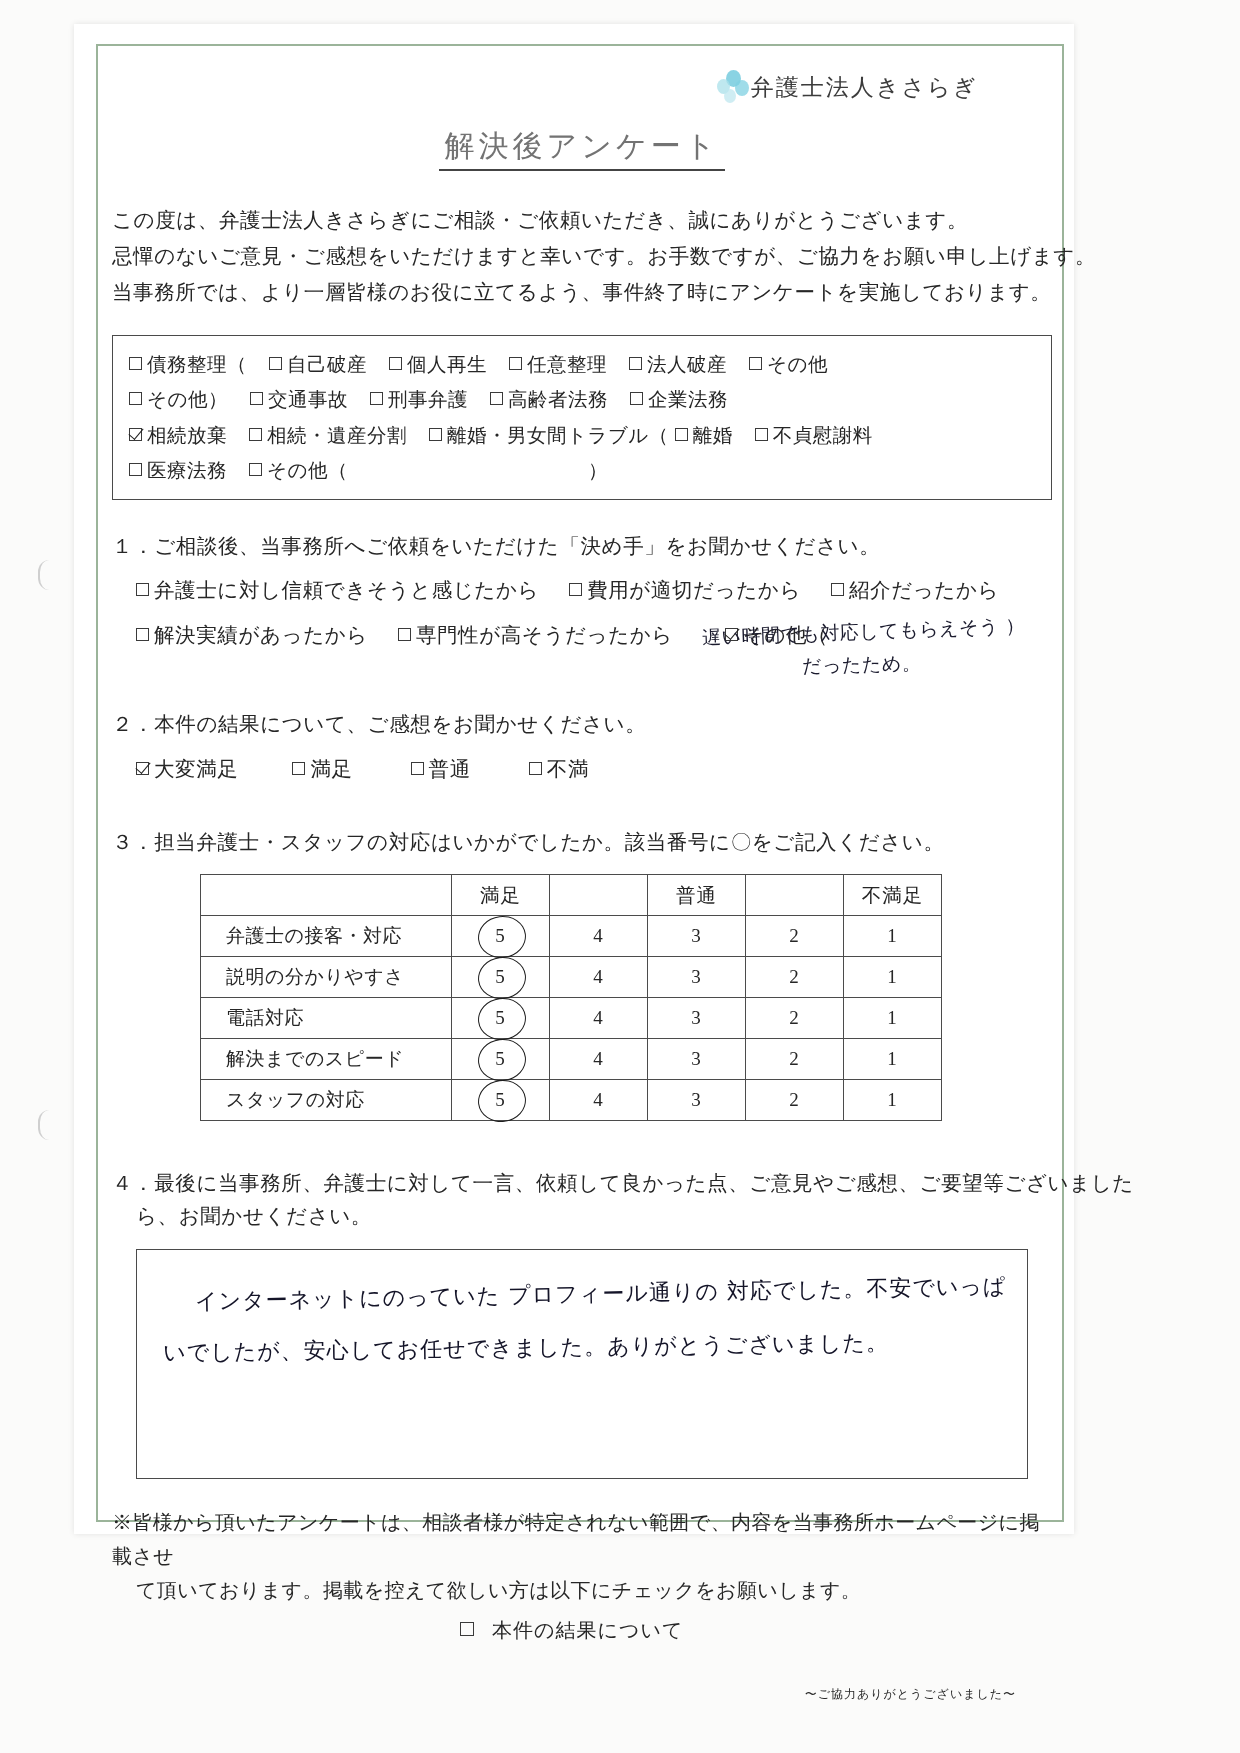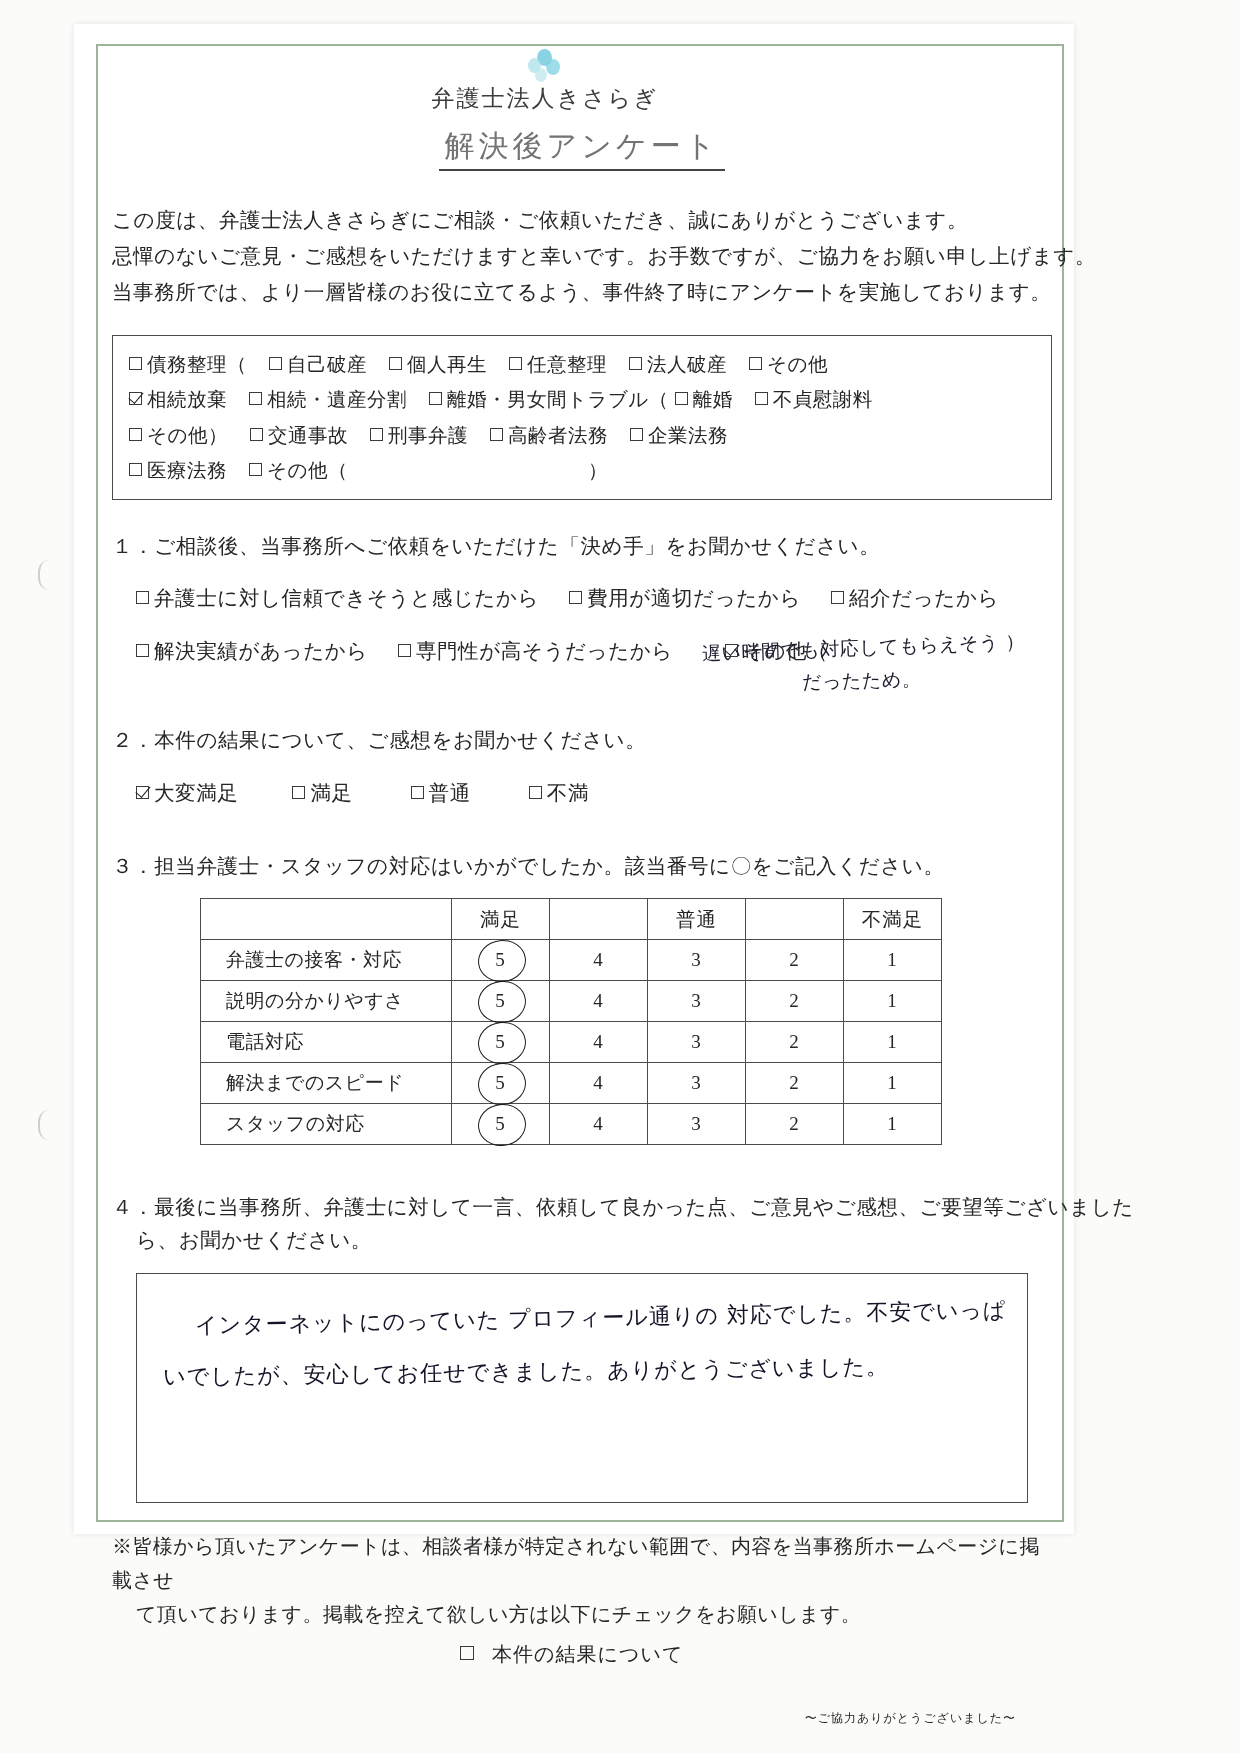--- a/index.html
+++ b/index.html
@@ -55,21 +55,20 @@
     width: 940px;
   }
 
   
   .brandrow {
     display: flex;
     align-items: center;
     justify-content: flex-end;
     padding-right: 74px;
     height: 54px;
-    flex-direction: column;
   }
   .logo-mark {
     width: 34px; height: 34px;
     position: relative;
     flex: none;
   }
   .logo-mark i {
     position: absolute;
     display: block;
     border-radius: 50%;
@@ -160,21 +159,21 @@
 
   
   .q {
     margin-top: 30px;
     font-size: 20.5px;
     letter-spacing: .6px;
     line-height: 1.6;
   }
   .q-head { white-space: nowrap; }
   .q-opts {
-    margin-top: 20px;
+    margin-top: 12px;
     padding-left: 24px;
     white-space: nowrap;
     position: relative;
   }
   .q-opts .opt { margin-right: 30px; }
 
   .hand {
     font-family: "DejaVu Sans", sans-serif;
     color: #1b1b2e;
     font-size: 19px;
@@ -320,25 +319,25 @@
     </div>
 
     <div class="consult">
       <div class="consult-body">
 
         <div class="crow">
           <span class="opt"><span class="cb"></span><span>債務整理（</span></span><span class="opt"><span class="cb"></span><span>自己破産</span></span><span class="opt"><span class="cb"></span><span>個人再生</span></span><span class="opt"><span class="cb"></span><span>任意整理</span></span><span class="opt"><span class="cb"></span><span>法人破産</span></span><span class="opt"><span class="cb"></span><span>その他</span></span>
         </div>
 
         <div class="crow">
+          <span class="opt"><span class="cb"></span><span>その他）</span></span><span class="opt"><span class="cb"></span><span>交通事故</span></span><span class="opt"><span class="cb"></span><span>刑事弁護</span></span><span class="opt"><span class="cb"></span><span>高齢者法務</span></span><span class="opt"><span class="cb"></span><span>企業法務</span></span>
+        </div>
+
+        <div class="crow">
           <span class="opt"><span class="cb checked"></span><span>相続放棄</span></span><span class="opt"><span class="cb"></span><span>相続・遺産分割</span></span><span class="opt tight"><span class="cb"></span><span>離婚・男女間トラブル（</span></span><span class="opt"><span class="cb"></span><span>離婚</span></span><span class="opt"><span class="cb"></span><span>不貞慰謝料</span></span>
-        </div>
-
-        <div class="crow">
-          <span class="opt"><span class="cb"></span><span>その他）</span></span><span class="opt"><span class="cb"></span><span>交通事故</span></span><span class="opt"><span class="cb"></span><span>刑事弁護</span></span><span class="opt"><span class="cb"></span><span>高齢者法務</span></span><span class="opt"><span class="cb"></span><span>企業法務</span></span>
         </div>
 
         <div class="crow">
           <span class="opt"><span class="cb"></span><span>医療法務</span></span><span class="opt"><span class="cb"></span><span>その他（　　　　　　　　　　　　）</span></span>
         </div>
 
       </div>
     </div>
 
     <div class="q">

